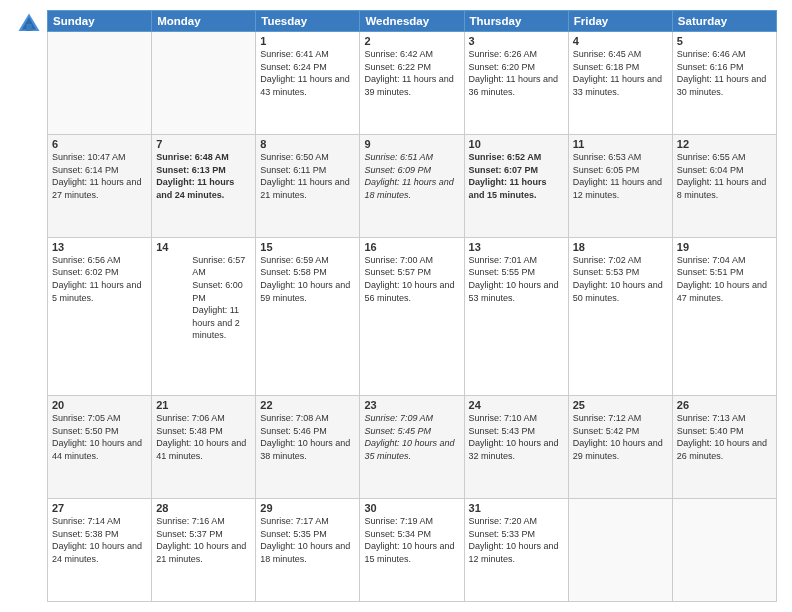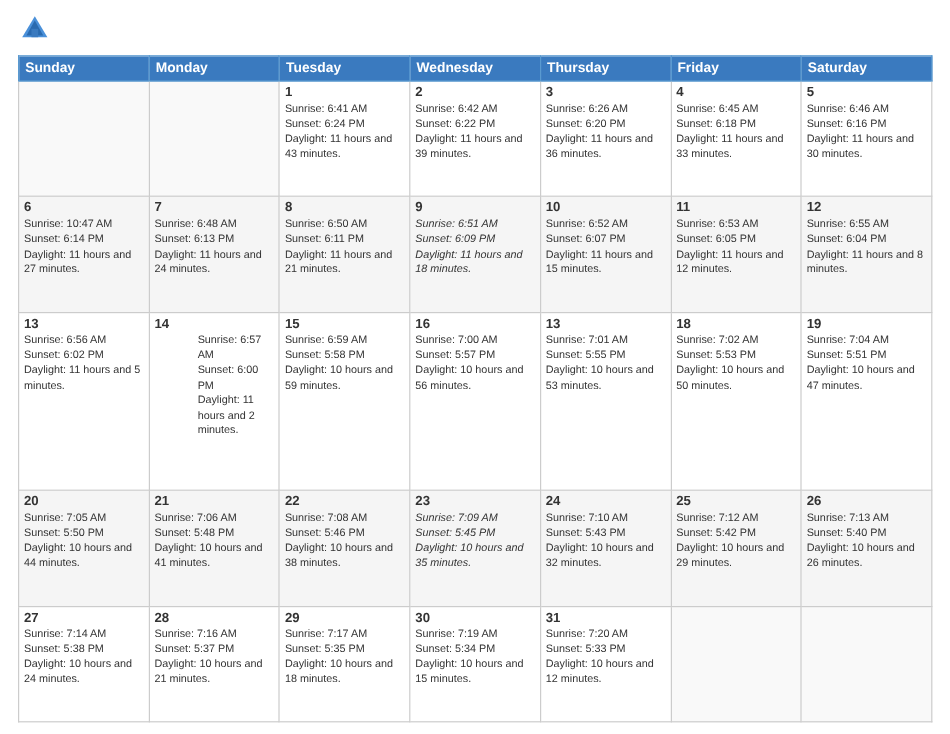--- a/index.html
+++ b/index.html
@@ -7,21 +7,21 @@
       font-family: Arial, sans-serif;
       background: #fff;
       width: 792px;
       height: 612px;
       overflow: hidden;
     }
     .page {
       width: 792px;
       height: 612px;
       display: flex;
-      flex-direction: column;
+      flex-direction: row;
       padding: 10px 15px 10px 15px;
     }
     .header {
       display: flex;
       justify-content: space-between;
       align-items: flex-start;
       margin-bottom: 8px;
     }
     .logo {
       display: flex;
@@ -166,39 +166,39 @@
         </tr>
         <tr>
           <td>
             <span class="day-num">6</span>
             <div class="cell-info" style="white-space: pre-line;">Sunrise: 10:47 AM
 Sunset: 6:14 PM
 Daylight: 11 hours and 27 minutes.</div>
           </td>
           <td>
             <span class="day-num">7</span>
-            <div class="cell-info" style="white-space: pre-line;">Sunrise: 6:48 AM
+            <div class="cell-info" style="white-space: pre-line; font-weight: bold;">Sunrise: 6:48 AM
 Sunset: 6:13 PM
 Daylight: 11 hours and 24 minutes.</div>
           </td>
           <td>
             <span class="day-num">8</span>
             <div class="cell-info" style="white-space: pre-line;">Sunrise: 6:50 AM
 Sunset: 6:11 PM
 Daylight: 11 hours and 21 minutes.</div>
           </td>
           <td>
             <span class="day-num">9</span>
             <div class="cell-info" style="white-space: pre-line; font-style: italic;">Sunrise: 6:51 AM
 Sunset: 6:09 PM
 Daylight: 11 hours and 18 minutes.</div>
           </td>
           <td>
             <span class="day-num">10</span>
-            <div class="cell-info" style="white-space: pre-line;">Sunrise: 6:52 AM
+            <div class="cell-info" style="white-space: pre-line; font-weight: bold;">Sunrise: 6:52 AM
 Sunset: 6:07 PM
 Daylight: 11 hours and 15 minutes.</div>
           </td>
           <td>
             <span class="day-num">11</span>
             <div class="cell-info" style="white-space: pre-line;">Sunrise: 6:53 AM
 Sunset: 6:05 PM
 Daylight: 11 hours and 12 minutes.</div>
           </td>
           <td>

